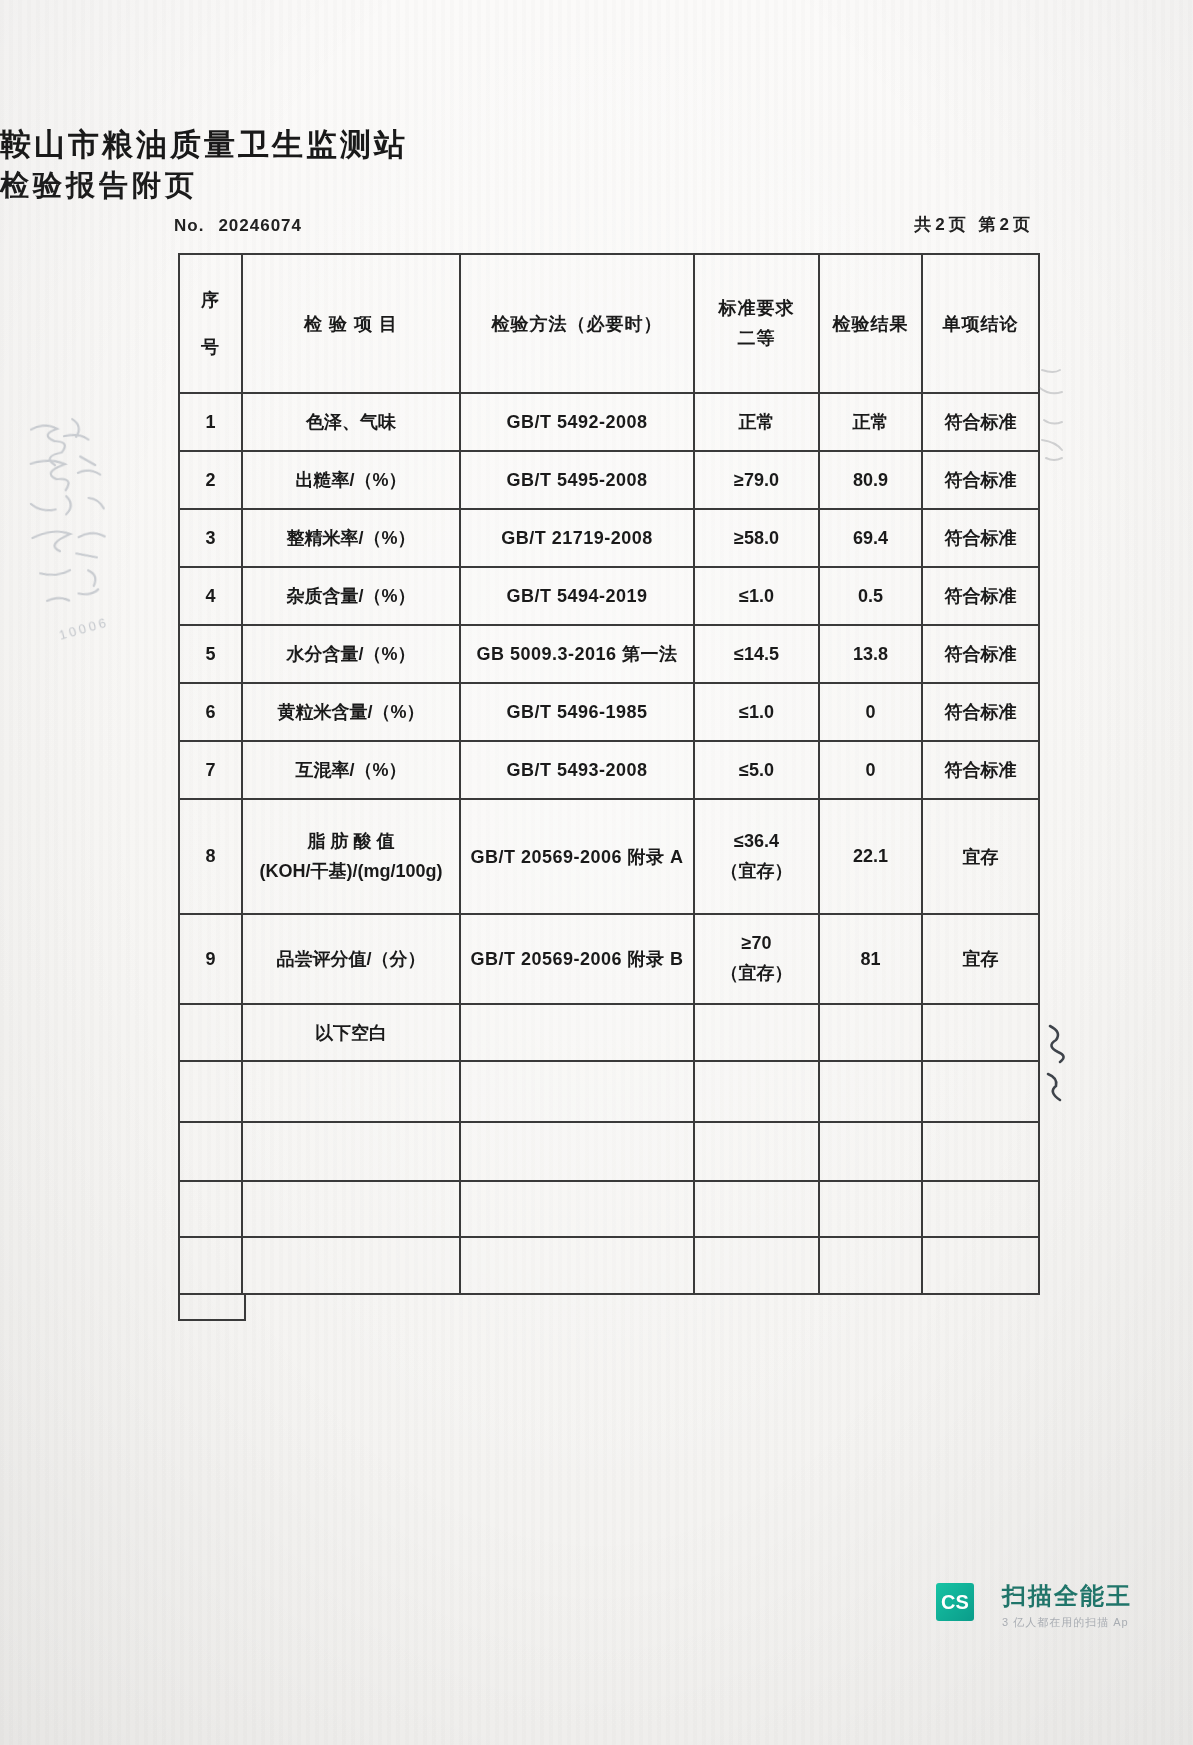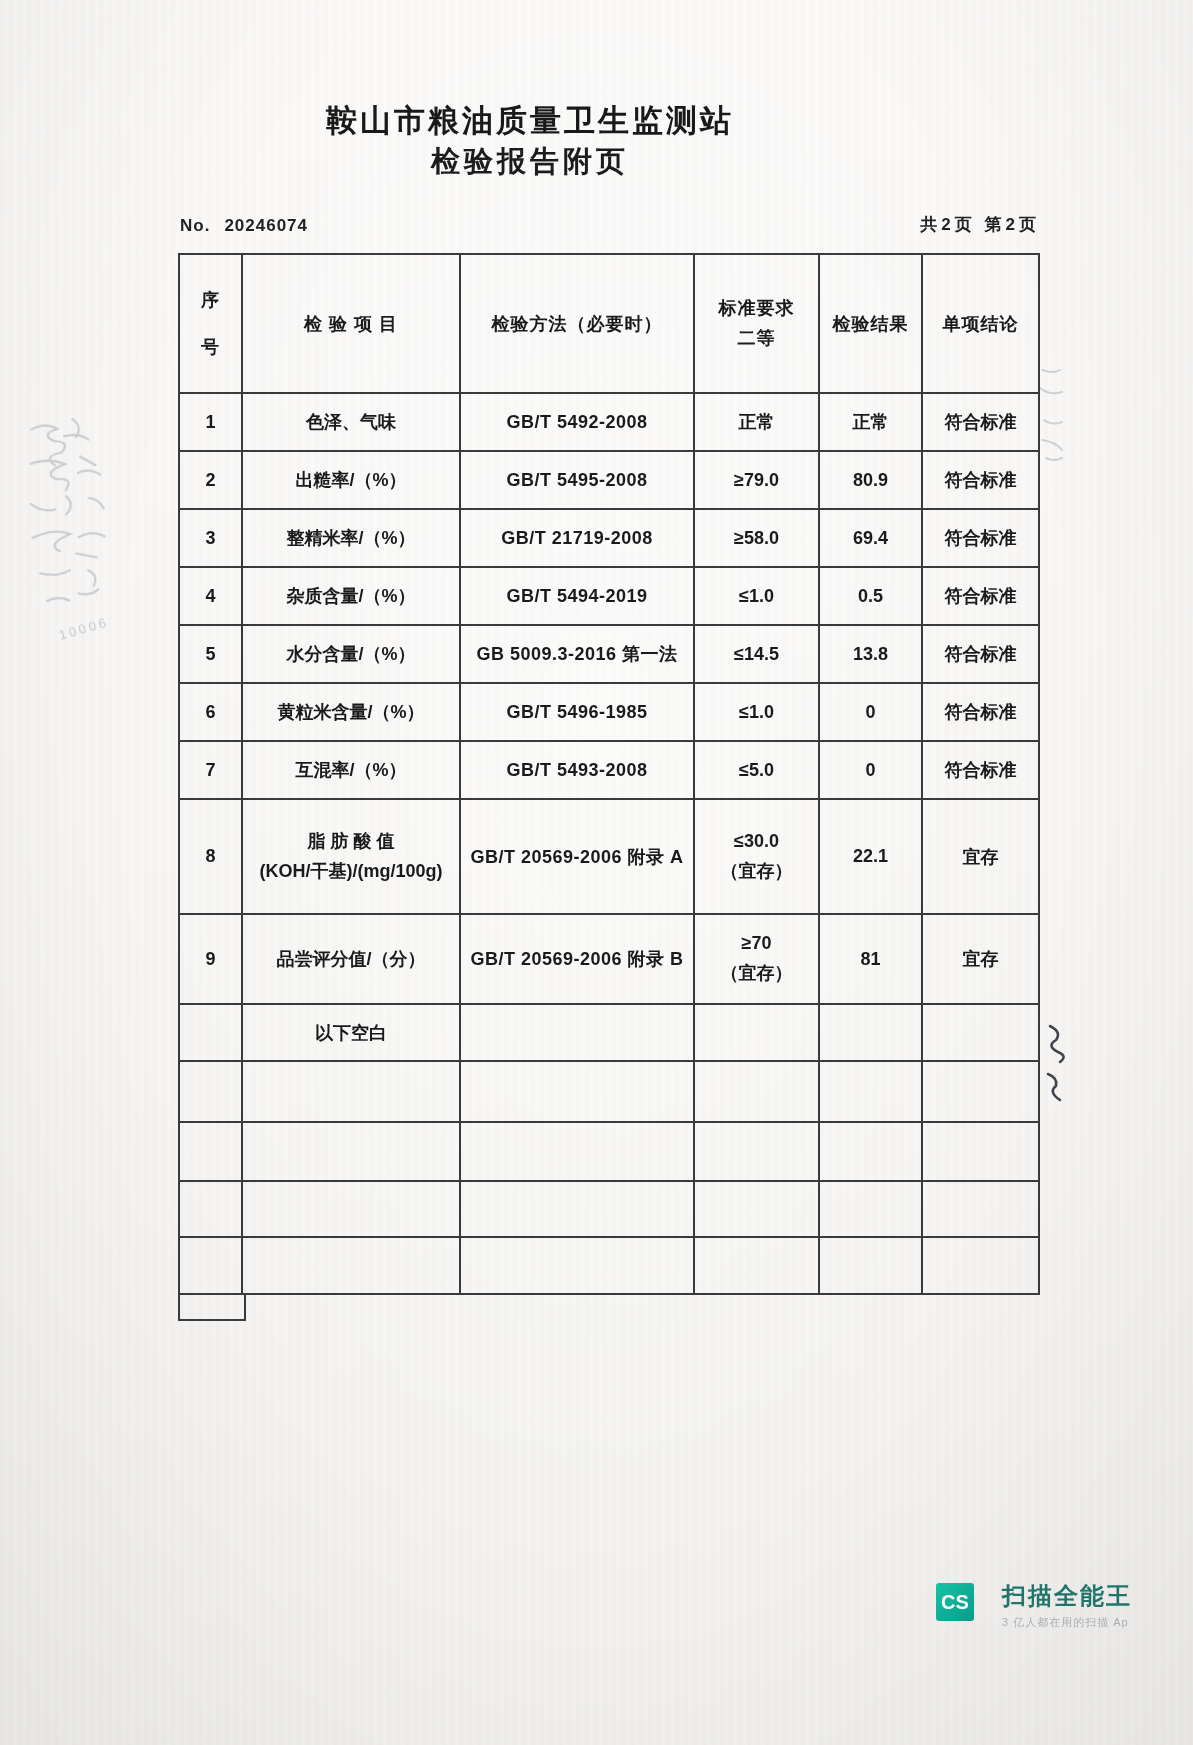--- a/index.html
+++ b/index.html
@@ -7,25 +7,25 @@
     width:1193px;height:1745px;position:relative;overflow:hidden;
     font-family:"Liberation Sans","DejaVu Sans",sans-serif;
     background:
       repeating-linear-gradient(90deg, rgba(0,0,0,0.012) 0 4px, rgba(0,0,0,0) 4px 9px),
       linear-gradient(180deg,#fbfaf9 0%,#f7f6f4 45%,#f3f2f0 100%);
     color:#1b1b1b;
   }
   .vignette{position:absolute;inset:0;pointer-events:none;
     background:radial-gradient(ellipse at 50% 42%, rgba(255,255,255,0.5) 0%, rgba(0,0,0,0) 55%, rgba(0,0,0,0.05) 100%);}
   
-  .title-wrap{position:absolute;left:0;top:100px;width:1060px;text-align:center;}
+  .title-wrap{position:absolute;left:0;top:124px;width:1060px;text-align:left;}
   .title-1{font-size:31px;font-weight:700;letter-spacing:3px;color:#191919;}
   .title-2{font-size:29px;font-weight:700;letter-spacing:4px;color:#1c1c1c;margin-top:0;}
   
-  .meta{position:absolute;left:180px;top:213px;width:860px;display:flex;justify-content:space-between;align-items:flex-end;}
+  .meta{position:absolute;left:174px;top:213px;width:860px;display:flex;justify-content:space-between;align-items:flex-end;}
   .report-no{font-size:17px;font-weight:700;letter-spacing:1px;color:#222;}
   .report-no .num{margin-left:14px;}
   .page-info{font-size:17px;font-weight:700;letter-spacing:4px;color:#222;}
   
   table.report{position:absolute;left:178px;top:253px;width:860px;border-collapse:collapse;table-layout:fixed;}
   table.report td,table.report th{
     border:2px solid #3a3a3a;text-align:center;vertical-align:middle;
     font-size:18px;font-weight:600;color:#1a1a1a;padding:0 2px;overflow:hidden;
   }
   tr.hdr{height:139px;}
@@ -157,21 +157,21 @@
     <td>符合标准</td>
   </tr>
   <tr class="r8">
     <td>8</td>
     <td class="two-line">
       <div>脂 肪 酸 值</div>
       <div>(KOH/干基)/(mg/100g)</div>
     </td>
     <td class="method">GB/T 20569-2006 附录 A</td>
     <td class="two-line">
-      <div>≤30.0</div>
+      <div>≤36.4</div>
       <div>（宜存）</div>
     </td>
     <td>22.1</td>
     <td>宜存</td>
   </tr>
   <tr class="r9">
     <td>9</td>
     <td>品尝评分值/（分）</td>
     <td class="method">GB/T 20569-2006 附录 B</td>
     <td class="two-line">

